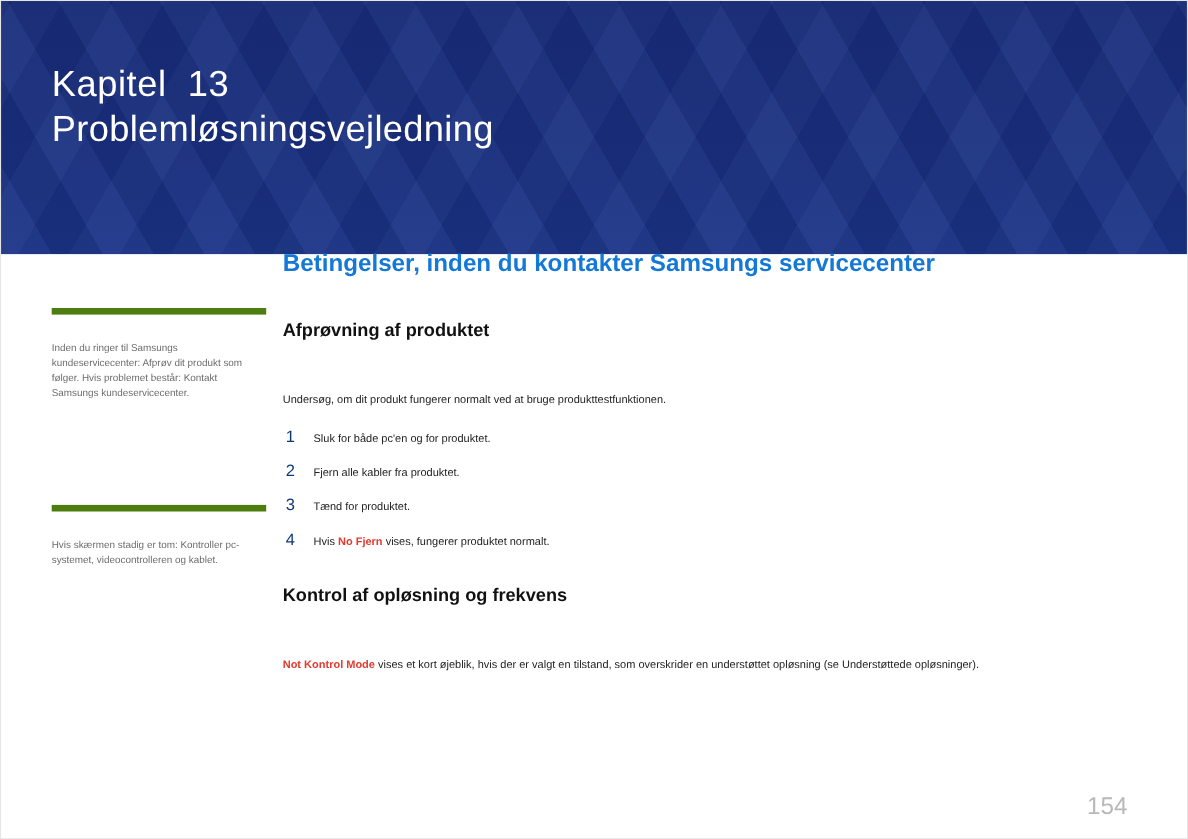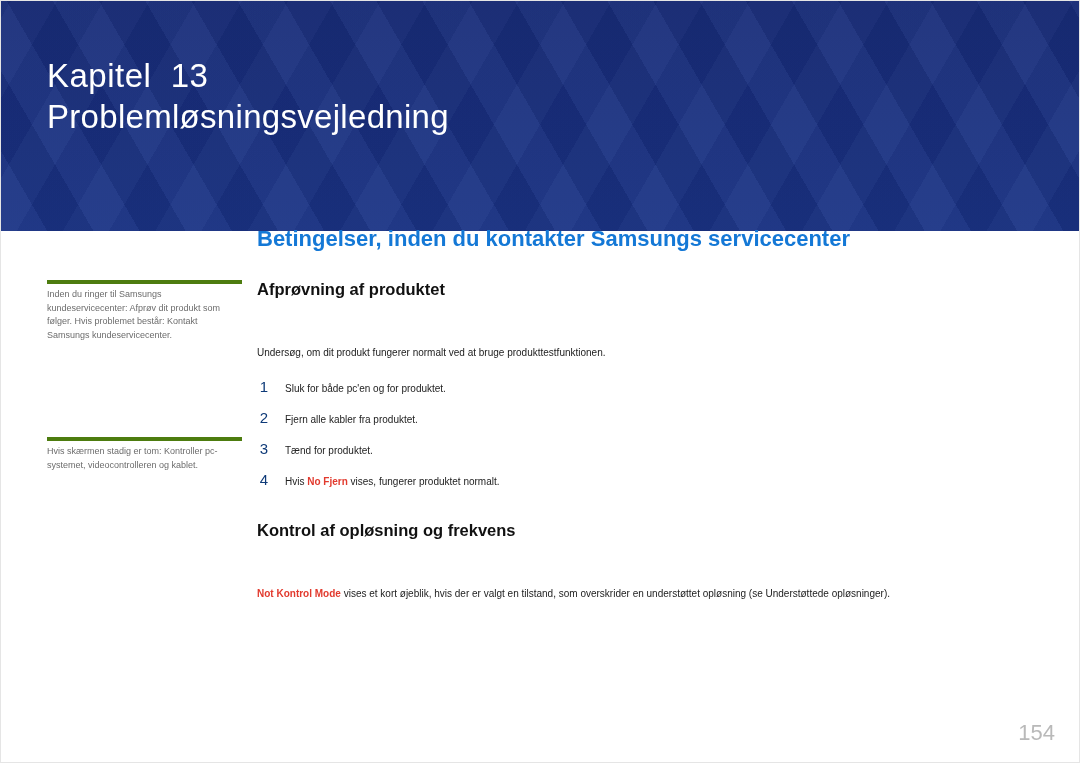--- a/index.html
+++ b/index.html
@@ -66,38 +66,38 @@
     right: 46px;
     bottom: 40px;
   }
   .sidebar {
     position: absolute;
     left: 0;
     top: 54px;
     width: 195px;
   }
   .sidenote {
-    border-top: 4px solid #4d7c0f;
-    padding-top: 4px;
+    border-top: 6px solid #4d7c0f;
+    padding-top: 24px;
     font-size: 9px;
     line-height: 1.5;
     color: #6c6c6c;
     margin-bottom: 95px;
   }
   .main {
     position: absolute;
     left: 210px;
     top: 0;
     right: 0;
   }
   h1.blue {
     color: #1478d6;
     font-size: 22px;
     font-weight: 600;
-    margin-bottom: 28px;
+    margin-bottom: 39px;
   }
   h2.black {
     color: #111;
     font-size: 16.5px;
     font-weight: 600;
     margin-bottom: 12px;
   }
   p.body {
     font-size: 10px;
     color: #222;
@@ -125,21 +125,21 @@
     width: 14px;
     text-align: center;
   }
   .red-bold {
     color: #e23a2e;
     font-weight: 700;
   }
   .page-number {
     position: absolute;
     bottom: 16px;
-    right: 24px;
+    right: 54px;
     color: #b9b9b9;
     font-size: 22px;
     font-weight: 300;
   }
 </style>
 </head>
 <body>
 
 <div class="page">
   <div class="banner">

